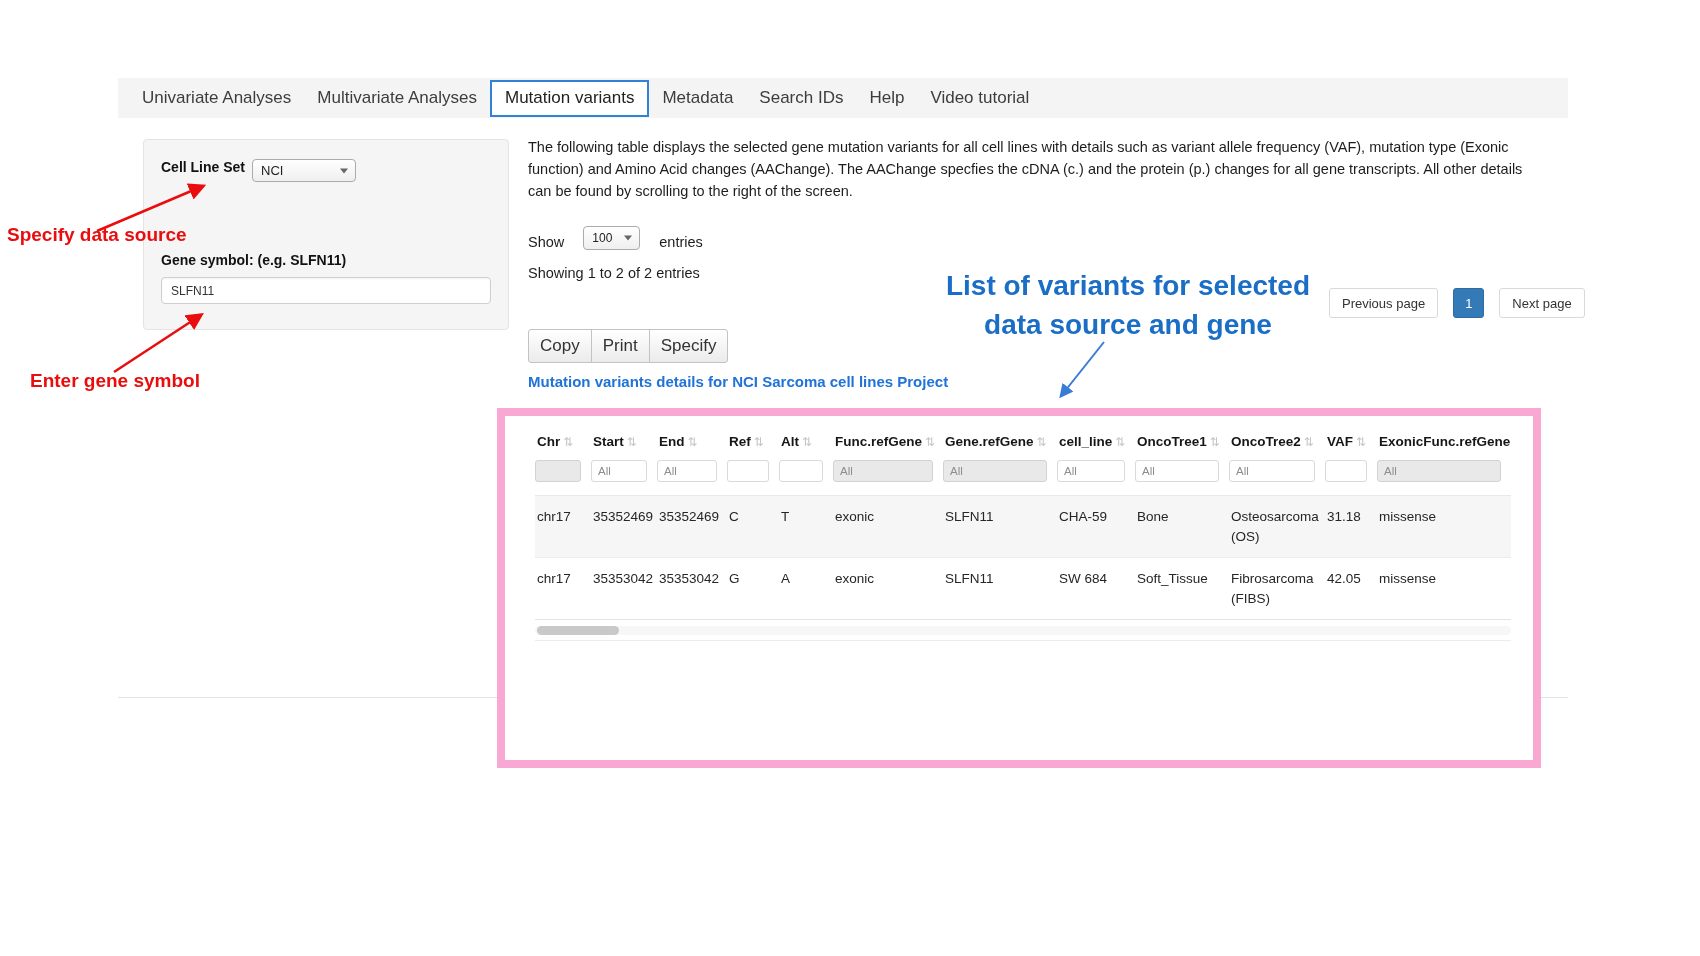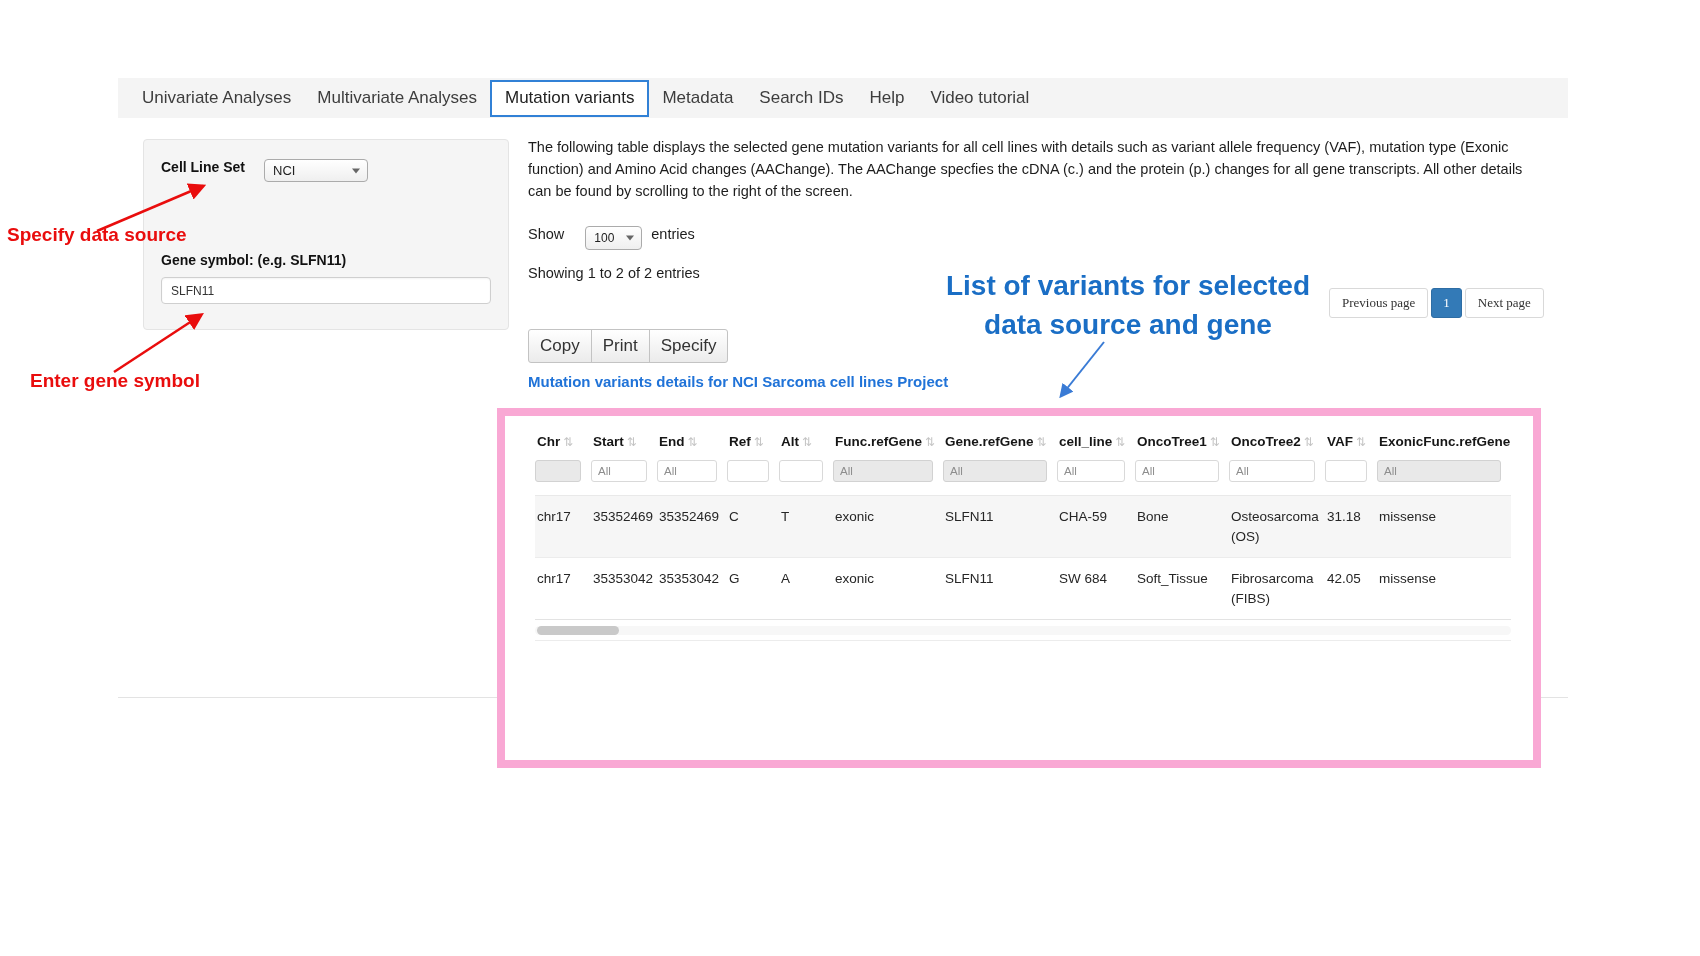--- a/index.html
+++ b/index.html
@@ -12,49 +12,49 @@
   .tab { padding:0 13px; height:40px; display:flex; align-items:center; cursor:pointer; white-space:nowrap; }
   .tab.active { height:37px; background:#fff; border:2px solid #3181d6; color:#222; }
 
   
   .sidebar-panel { position:absolute; left:143px; top:139px; width:366px; height:191px; background:#f5f5f5;
                    border:1px solid #e4e4e4; border-radius:4px; padding:19px 17px; z-index:1; }
   .cell-line-row { display:flex; gap:7px; }
   .lbl { font-weight:700; font-size:14px; color:#111; }
   .select { position:relative; height:23px; border:1px solid #ababab; border-radius:4px;
             background:linear-gradient(#ffffff,#efefef); display:flex; align-items:center;
-            font-size:13px; color:#222; padding:0 24px 0 8px; min-width:104px; cursor:pointer;margin-left:12px; }
+            font-size:13px; color:#222; padding:0 24px 0 8px; min-width:104px; cursor:pointer; }
   .select .chev { position:absolute; right:7px; top:50%; transform:translateY(-50%); width:0; height:0;
                   border-left:4px solid transparent; border-right:4px solid transparent; border-top:5px solid #666; }
   .gene-label { margin-top:70px; }
   .gene-input { margin-top:9px; width:100%; height:27px; border:1px solid #cfcfcf; border-radius:4px;
                 background:#fff; padding:0 9px; font-size:12px; color:#333; font-family:inherit;
                 box-shadow:inset 0 1px 2px rgba(0,0,0,.05); }
 
   
   .ann-red { position:absolute; color:#e90d0d; font-weight:700; font-size:19px; z-index:3; white-space:nowrap; }
   .ann1 { left:7px; top:224px; }
   .ann2 { left:30px; top:370px; }
   .arrows { position:absolute; left:0; top:0; z-index:4; pointer-events:none; }
 
   
   .desc { position:absolute; left:528px; top:137px; width:996px; font-size:14.5px; line-height:1.5; color:#1d1d1d; z-index:1; }
-  .show-row { position:absolute; left:528px; top:226px; display:flex; align-items:flex-start; gap:9px;
+  .show-row { position:absolute; left:528px; top:226px; display:flex; align-items:flex-end; gap:19px;
               font-size:14.5px; color:#1d1d1d; z-index:1; }
   .len-select { min-width:57px; height:24px; font-size:12px; }
   .showing { position:absolute; left:528px; top:265px; font-size:14.5px; color:#1d1d1d; z-index:1; }
   .btn-group { position:absolute; left:528px; top:329px; display:flex; z-index:1; }
   .btn { font-size:17px; color:#333; background:linear-gradient(#ffffff,#ebebeb); border:1px solid #c3c3c3;
          padding:6px 11px; margin-left:-1px; cursor:pointer; font-family:inherit; }
   .btn:first-child { border-radius:3px 0 0 3px; margin-left:0; }
   .btn:last-child { border-radius:0 3px 3px 0; }
   .table-title { position:absolute; left:528px; top:373px; font-size:15px; font-weight:700; color:#2073d8; z-index:1;text-align:center; }
   .blue-ann { position:absolute; left:924px; top:266px; width:408px; font-size:28px; font-weight:700;
               color:#1a6ec5; line-height:1.4; z-index:2;text-align:center; }
-  .pagination { position:absolute; left:1329px; top:288px; display:flex; gap:3px; font-size:13px; z-index:2;font-family:Liberation Serif, serif; }
+  .pagination { position:absolute; left:1329px; top:288px; display:flex; gap:15px; font-size:13px; z-index:2; }
   .page-btn { height:30px; display:flex; align-items:center; padding:0 12px; border:1px solid #d9d9d9;
               background:#fff; color:#333; border-radius:3px; cursor:pointer; white-space:nowrap; }
   .page-btn.current { background:#337ab7; border-color:#2e6da4; color:#fff; padding:0 11px; }
 
   
   .page-divider { position:absolute; left:118px; top:697px; width:1450px; border-top:1px solid #e3e3e3; z-index:0; }
 
   
   .table-wrap { position:absolute; left:497px; top:408px; width:1044px; height:360px; border:8px solid #f9a8d4;
                 background:#fff; z-index:2; padding:13px 15px 0 30px; }

